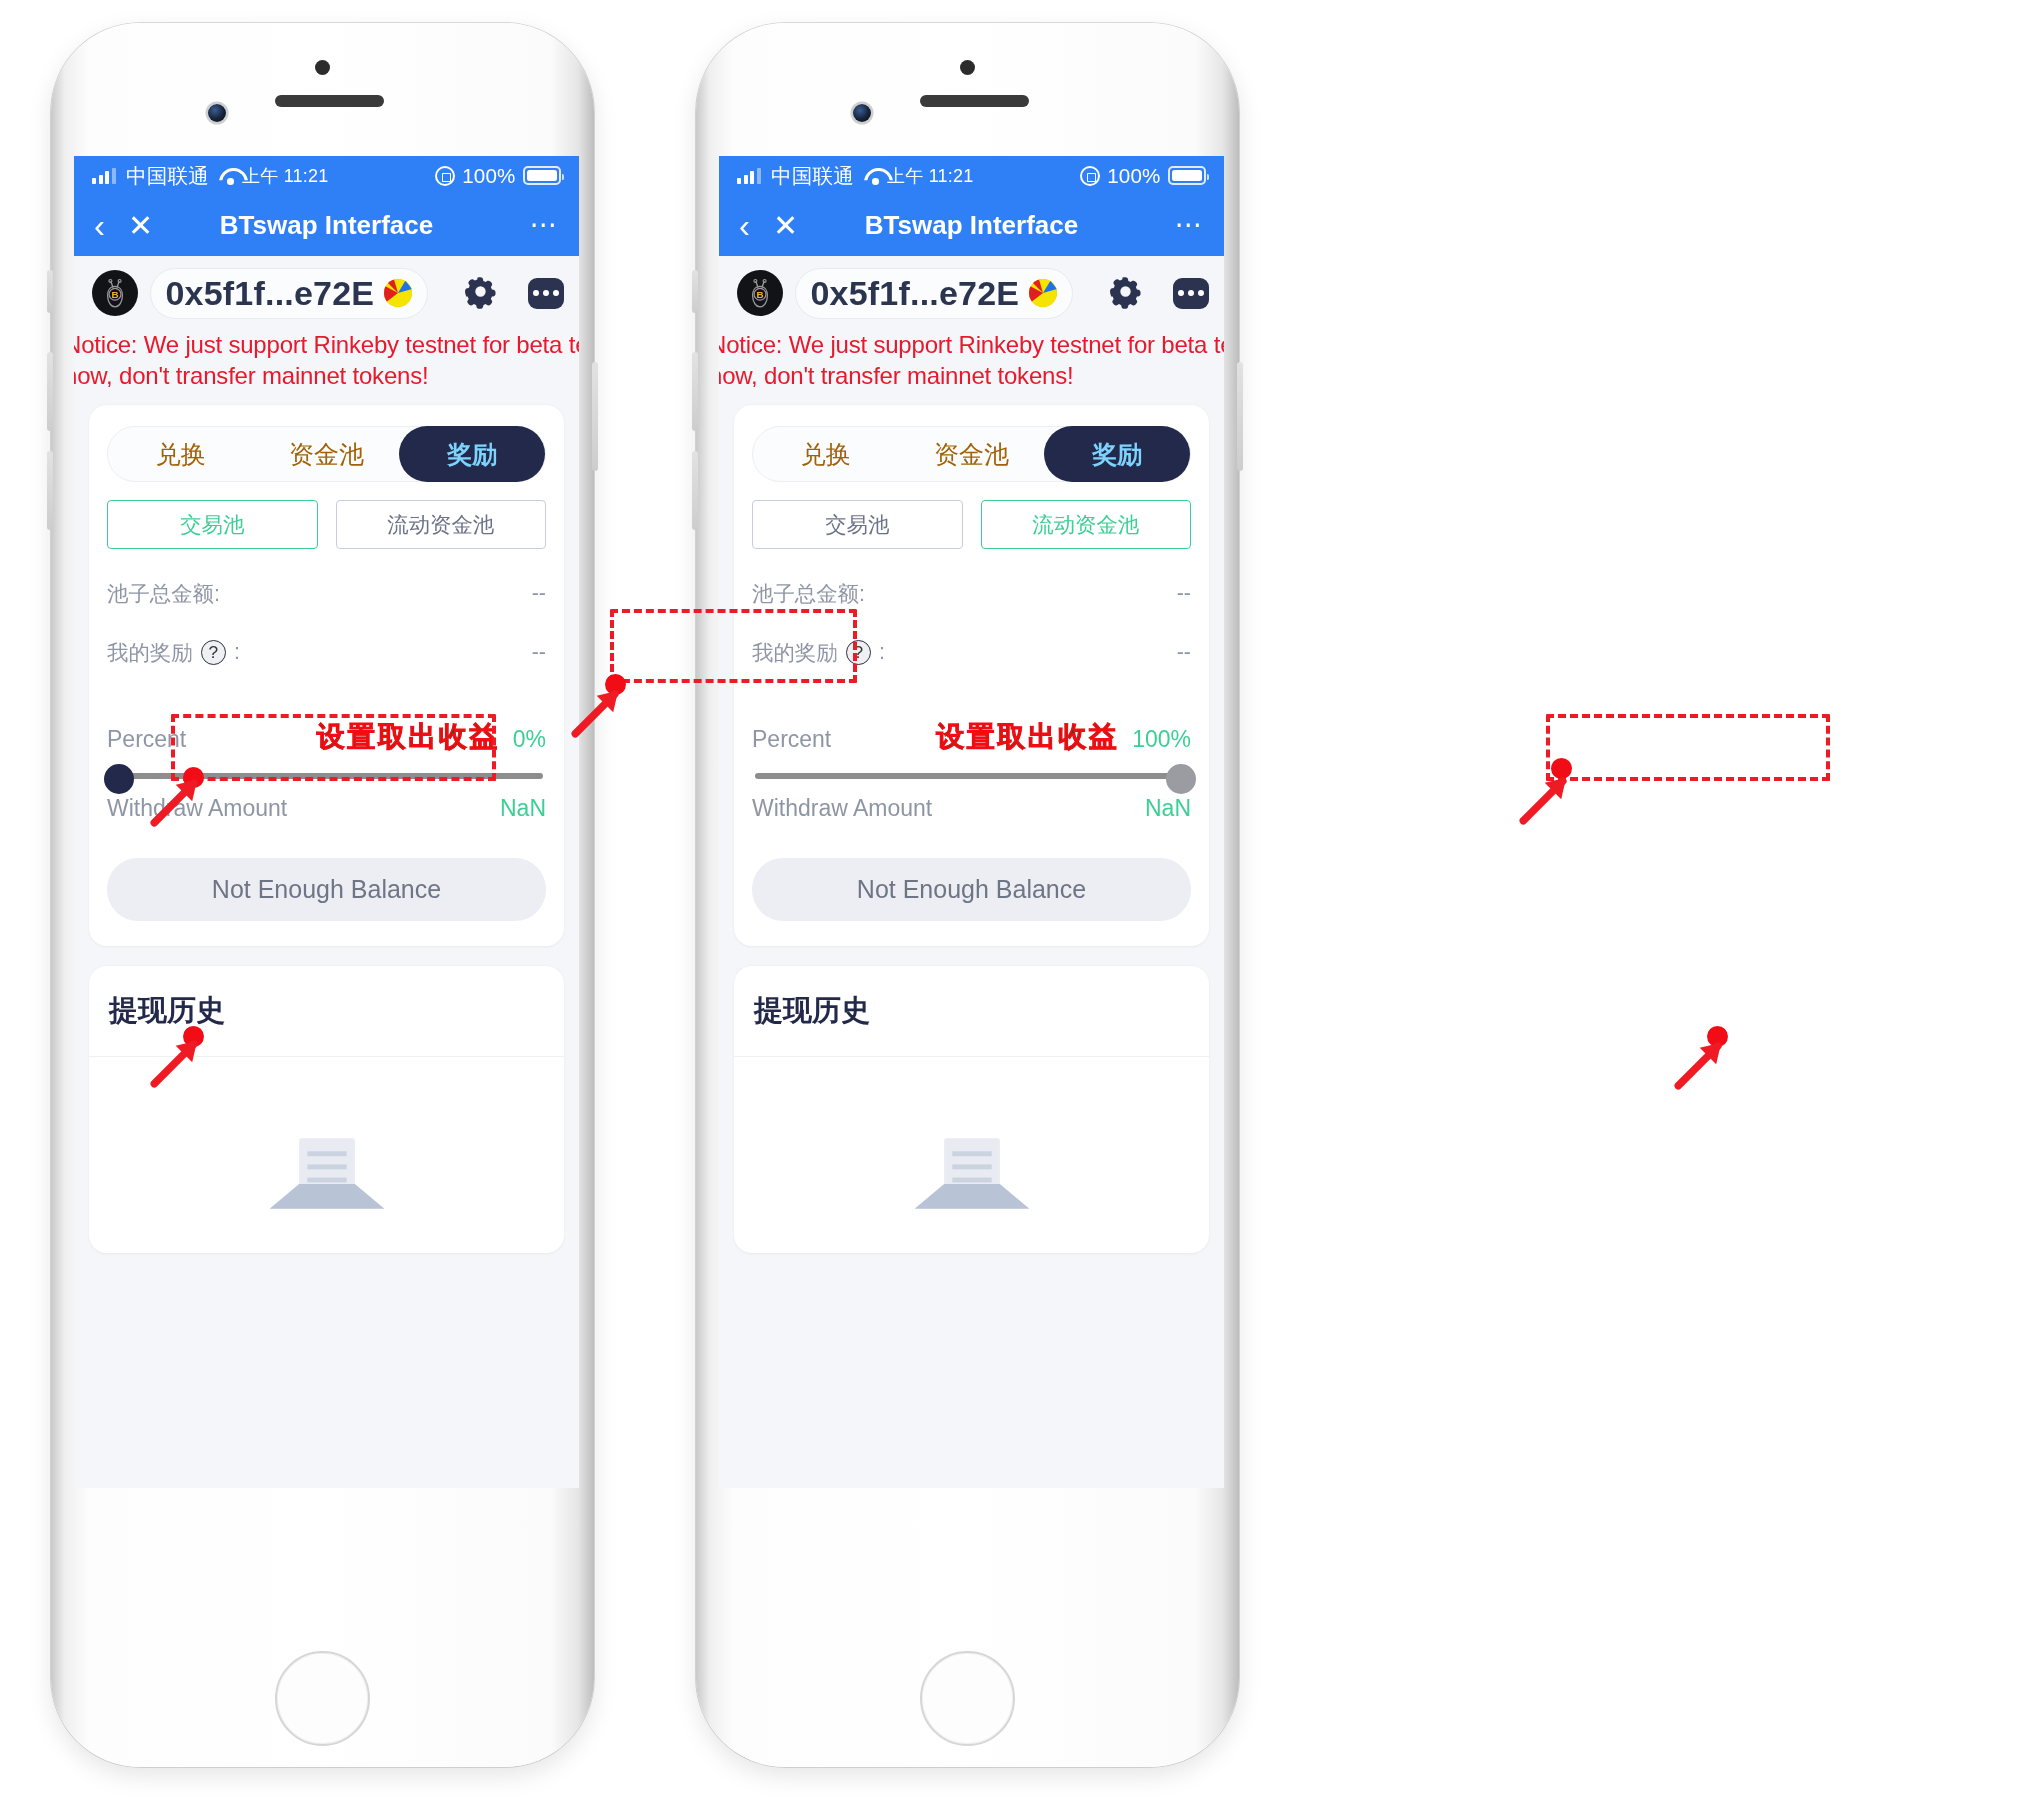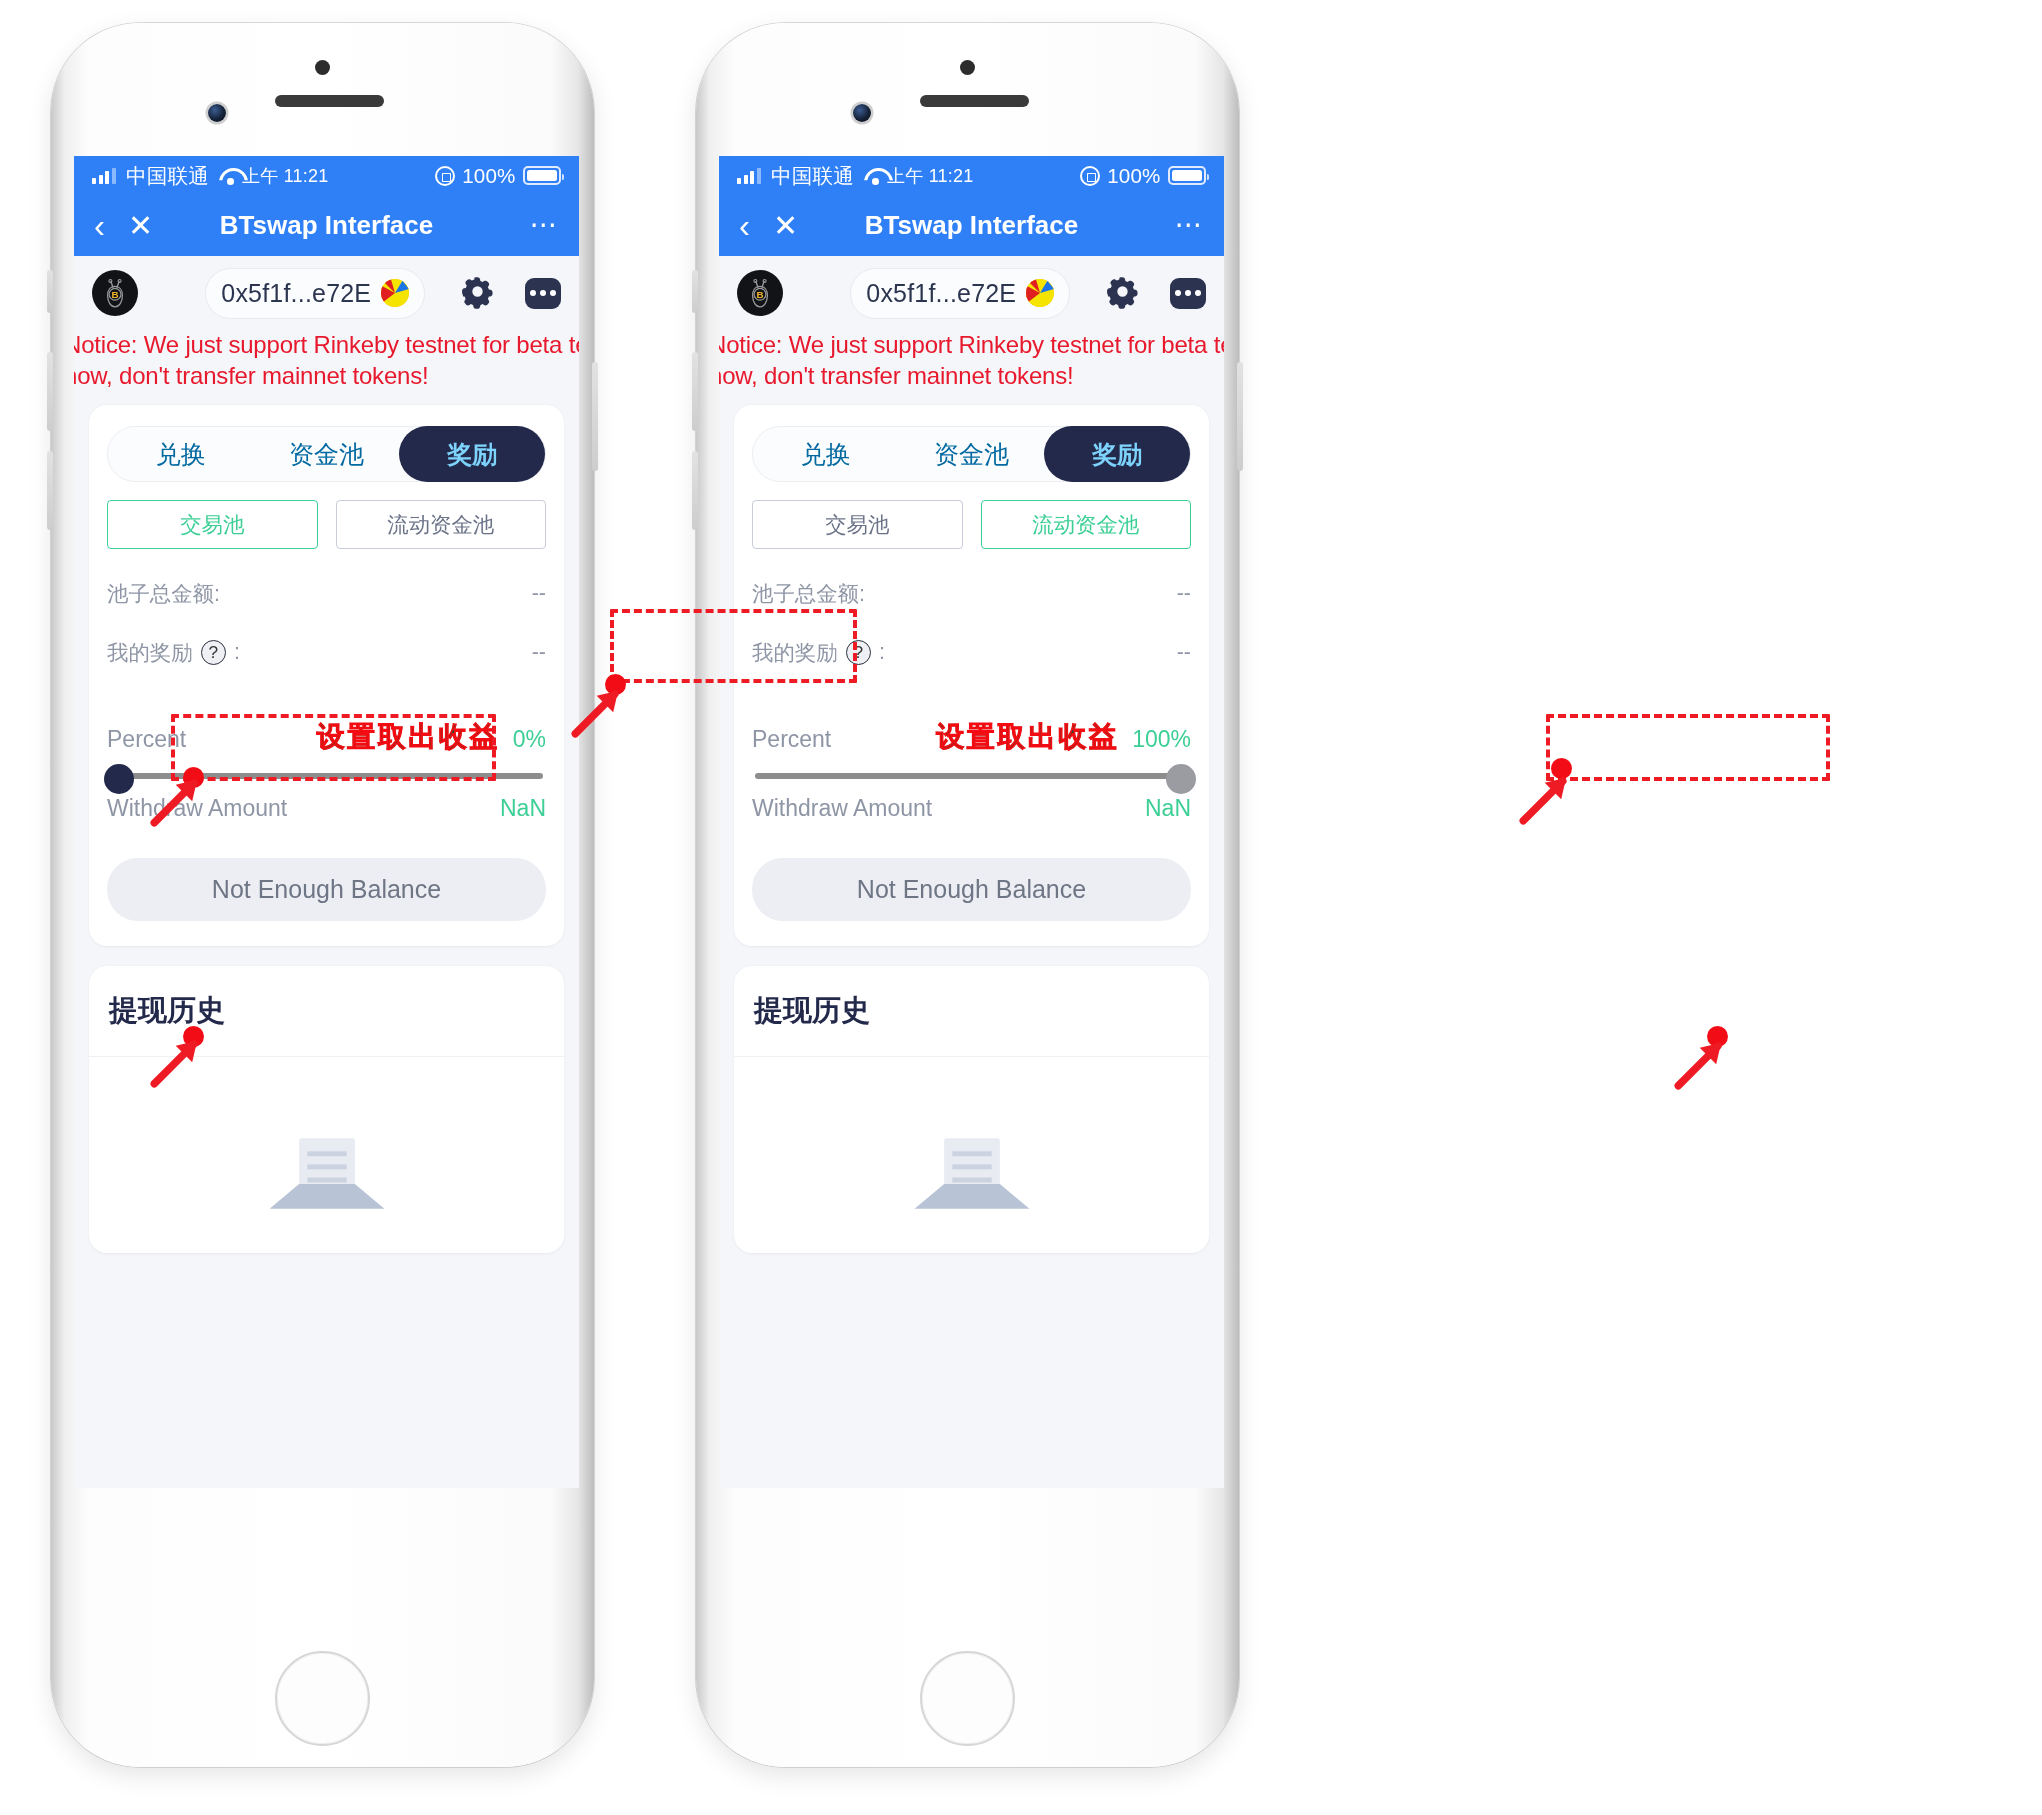--- a/index.html
+++ b/index.html
@@ -131,21 +131,21 @@
     width: 46px; height: 46px; border-radius: 50%; background: #111317;
     position: relative; flex: none;
   }
   .logo svg { position:absolute; left:0; top:0; }
   .addr-pill {
     margin-left: auto;
     display: flex; align-items: center; gap: 10px;
     background: #fbfcfd; border: 0.8px solid #e7eaef; border-radius: 28px;
     padding: 10px 15px; height: 51px;
   }
-  .addr-txt { font-size: 25px; color: #2c3550; letter-spacing: 0.2px; }
+  .addr-txt { font-size: 34px; color: #2c3550; letter-spacing: 0.2px; font-weight: bold; }
   .jazz { width: 28px; height: 28px; border-radius: 50%; overflow: hidden; position: relative; background:#f0c400; flex:none;}
   .gear-btn, .dots-btn { flex: none; }
   .gear-btn { margin-left: 21.4px; }
   .dots-btn { margin-left: 16.4px; }
   .dots-square {
     width: 36px; height: 31px; border-radius: 9px; background: #2b3350;
     display: flex; align-items: center; justify-content: center; gap: 4.1px;
   }
   .dots-square span { width: 5.8px; height: 5.8px; border-radius: 50%; background: #fff; display:block; }
 
@@ -162,21 +162,21 @@
     background: #fff; border-radius: 18px; margin: 5px 15px 0 15px;
     box-shadow: 0 0.8px 2.5px rgba(30,40,70,.06);
     padding: 21.4px 18px 25px 18px;
   }
   .tabs {
     display: flex; align-items: center;
     background: #fbfcfd; border: 0.8px solid #eceef2; border-radius: 33px;
     height: 56px; padding: 0;
   }
   .tab {
-    flex: 1; text-align: center; font-size: 25px; color: #0369a1;
+    flex: 1; text-align: center; font-size: 25px; color: #a16207;
     line-height: 56px; border-radius: 33px;
   }
   .tab.active { background: #23294a; color: #7dd3fc; font-weight: 700; }
 
   .pools { display: flex; gap: 18px; margin-top: 18px; }
   .pool {
     flex: 1; height: 49px; line-height: 48px; text-align: center;
     font-size: 21.4px; border-radius: 4px;
     border: 0.8px solid #c9cddb; color: #6b7388; background: #fff;
   }

